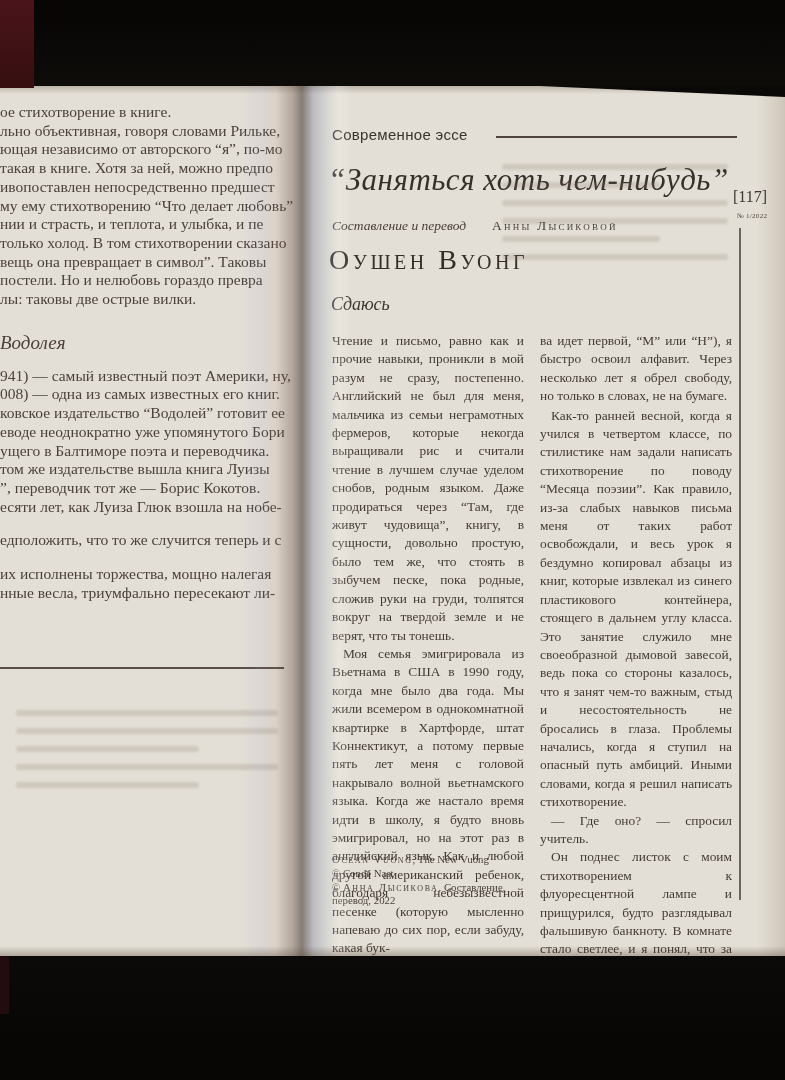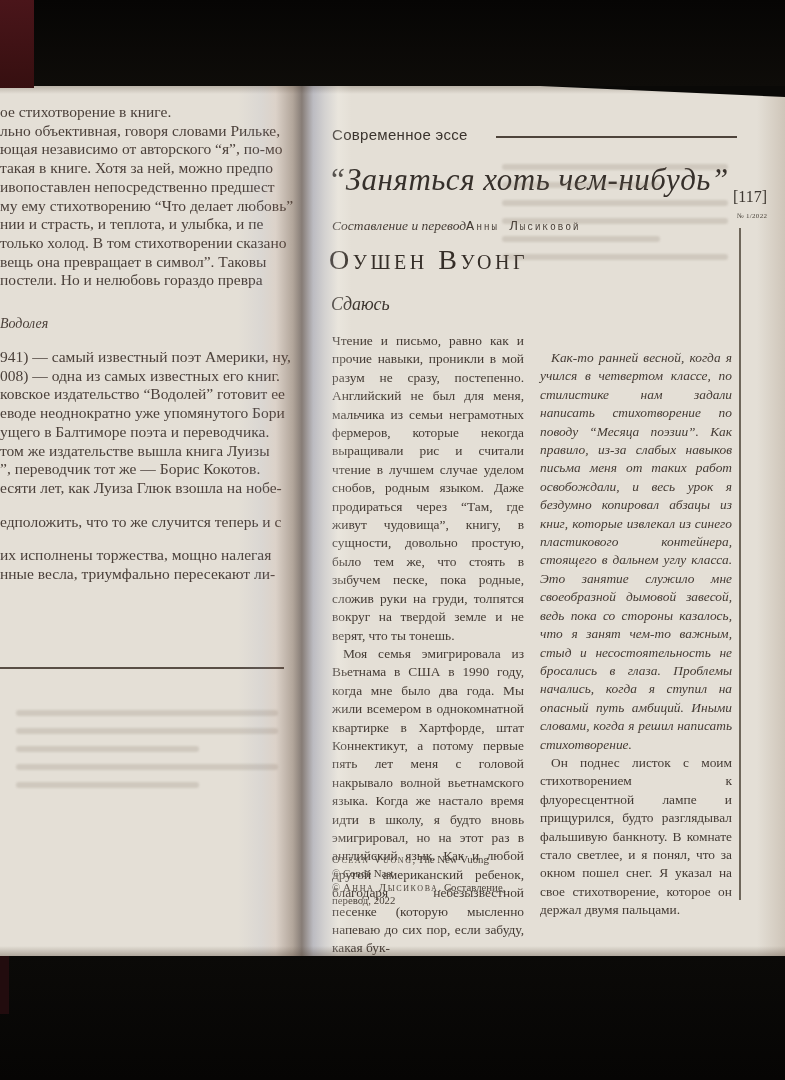--- a/index.html
+++ b/index.html
@@ -31,44 +31,44 @@
       rgba(0,0,0,0) 100%);}
 
   
   .gl{height:6px;margin:12px 0;background:rgba(125,112,96,.20);border-radius:3px;filter:blur(1.3px);}
   .gl.short{width:70%;}
 
   
   .lp{position:absolute;left:0;top:0;width:294px;height:870px;overflow:hidden;color:#4b403a;}
   .lp-text{position:absolute;left:0;top:17px;width:310px;font-size:15.5px;line-height:18.7px;}
   .lp-line{white-space:nowrap;}
-  .lp-line.heading{font-style:italic;font-size:14px;line-height:23px;margin:22px 0 13px;}
+  .lp-line.heading{font-style:italic;font-size:19px;line-height:23px;margin:22px 0 13px;}
   .lp-line.gap-before{margin-top:15px;}
   .lp-rule{position:absolute;left:0;top:581px;width:284px;height:2px;background:#584e45;}
   .lp-ghost{position:absolute;left:16px;top:612px;width:262px;}
 
   
   .rp{position:absolute;left:300px;top:0;width:485px;height:870px;color:#433a33;}
   .section-label{position:absolute;left:32px;top:40px;font-family:"Liberation Sans",sans-serif;font-size:15px;letter-spacing:.3px;color:#3a332d;}
   .section-rule{position:absolute;left:196px;top:50px;width:241px;height:2px;background:#4e443b;}
   .rp-title{position:absolute;left:28px;top:76px;font-style:italic;font-size:31px;letter-spacing:.5px;color:#36302b;white-space:nowrap;}
   .pageno{position:absolute;left:433px;top:102px;font-size:16px;color:#3c3630;}
   .issue{position:absolute;left:437px;top:126px;font-size:7px;letter-spacing:.3px;color:#4a443c;}
   .vrule{position:absolute;left:439px;top:142px;width:2px;height:672px;background:#6e665a;}
   .byline{position:absolute;left:32px;top:132px;font-size:13.5px;color:#453c35;white-space:nowrap;}
   .byline .pre{font-style:italic;}
-  .byline .name{font-variant:small-caps;letter-spacing:2.2px;margin-left:0;font-family:Liberation Mono, monospace;}
+  .byline .name{font-variant:small-caps;letter-spacing:2.2px;margin-left:26px;}
   .author{position:absolute;left:29px;top:158px;font-variant:small-caps;font-size:28px;letter-spacing:3.5px;color:#352e28;white-space:nowrap;}
   .subtitle{position:absolute;left:31px;top:208px;font-style:italic;font-size:18px;color:#3d3630;}
   .col{position:absolute;top:246px;width:192px;}
   .col1{left:32px;}
   .col2{left:240px;}
   .body-par{margin:0;font-size:13.4px;line-height:18.4px;text-align:justify;color:#433a33;}
   .body-par.indent{text-indent:11px;}
-  .body-par.space-before{margin-top:17px;font-style:italic;}
+  .body-par.space-before{margin-top:1px;}
   .credits{position:absolute;left:32px;top:767px;width:202px;font-size:10.8px;line-height:13.8px;color:#4a423a;}
   .credits .sc{font-variant:small-caps;letter-spacing:1.6px;}
   .rp-ghost{position:absolute;left:202px;top:66px;width:226px;}
 </style>
 </head>
 <body>
 
 <div class="stage">
 
   <div class="spread">
@@ -79,20 +79,21 @@
           <div class="lp-line">ое стихотворение в книге.</div>
           <div class="lp-line">льно объективная, говоря словами Рильке,</div>
           <div class="lp-line">ющая независимо от авторского “я”, по-мо</div>
           <div class="lp-line">такая в книге. Хотя за ней, можно предпо</div>
           <div class="lp-line">ивопоставлен непосредственно предшест</div>
           <div class="lp-line">му ему стихотворению “Что делает любовь”</div>
           <div class="lp-line">нии и страсть, и теплота, и улыбка, и пе</div>
           <div class="lp-line">только холод. В том стихотворении сказано</div>
           <div class="lp-line">вещь она превращает в символ”. Таковы</div>
           <div class="lp-line">постели. Но и нелюбовь гораздо превра</div>
+          <div class="lp-line">лы: таковы две острые вилки.</div>
           <div class="lp-line heading">Водолея</div>
           <div class="lp-line">941) — самый известный поэт Америки, ну,</div>
           <div class="lp-line">008) — одна из самых известных его книг.</div>
           <div class="lp-line">ковское издательство “Водолей” готовит ее</div>
           <div class="lp-line">еводе неоднократно уже упомянутого Бори</div>
           <div class="lp-line">ущего в Балтиморе поэта и переводчика.</div>
           <div class="lp-line">том же издательстве вышла книга Луизы</div>
           <div class="lp-line">”, переводчик тот же — Борис Кокотов.</div>
           <div class="lp-line">есяти лет, как Луиза Глюк взошла на нобе-</div>
           <div class="lp-line gap-before">едположить, что то же случится теперь и с</div>
@@ -129,21 +130,23 @@
         <div class="gl"></div>
         <div class="gl short"></div>
         <div class="gl"></div>
       </div>
 
       <div class="col col1">
           <p class="body-par">Чтение и письмо, равно как и прочие навыки, проникли в мой разум не сразу, постепенно. Английский не был для меня, мальчика из семьи неграмотных фермеров, которые некогда выращивали рис и считали чтение в лучшем случае уделом снобов, родным языком. Даже продираться через “Там, где живут чудовища”, книгу, в сущности, довольно простую, было тем же, что стоять в зыбучем песке, пока родные, сложив руки на груди, толпятся вокруг на твердой земле и не верят, что ты тонешь.</p>
           <p class="body-par indent">Моя семья эмигрировала из Вьетнама в США в 1990 году, когда мне было два года. Мы жили всемером в однокомнатной квартирке в Хартфорде, штат Коннектикут, а потому первые пять лет меня с головой накрывало волной вьетнамского языка. Когда же настало время идти в школу, я будто вновь эмигрировал, но на этот раз в английский язык. Как и любой другой американский ребенок, благодаря небезызвестной песенке (которую мысленно напеваю до сих пор, если забуду, какая бук-</p>
         </div>
       <div class="col col2">
+          <p class="body-par">ва идет первой, “М” или “Н”), я быстро освоил алфавит. Через несколько лет я обрел свободу, но только в словах, не на бумаге.</p>
           <p class="body-par indent space-before">Как-то ранней весной, когда я учился в четвертом классе, по стилистике нам задали написать стихотворение по поводу “Месяца поэзии”. Как правило, из-за слабых навыков письма меня от таких работ освобождали, и весь урок я бездумно копировал абзацы из книг, которые извлекал из синего пластикового контейнера, стоящего в дальнем углу класса. Это занятие служило мне своеобразной дымовой завесой, ведь пока со стороны казалось, что я занят чем-то важным, стыд и несостоятельность не бросались в глаза. Проблемы начались, когда я ступил на опасный путь амбиций. Иными словами, когда я решил написать стихотворение.</p>
+          <p class="body-par indent">— Где оно? — спросил учитель.</p>
           <p class="body-par indent">Он поднес листок с моим стихотворением к флуоресцентной лампе и прищурился, будто разглядывал фальшивую банкноту. В комнате стало светлее, и я понял, что за окном пошел снег. Я указал на свое стихотворение, которое он держал двумя пальцами.</p>
         </div>
 
       <div class="credits">
         <span class="sc">Ocean Vuong</span><span>, The New Vuong</span><br>
         <span>© Condé Nast</span><br>
         <span>© </span><span class="sc">Анна Лысикова</span><span>. Составление, перевод, 2022</span>
       </div>
     </div>
 

